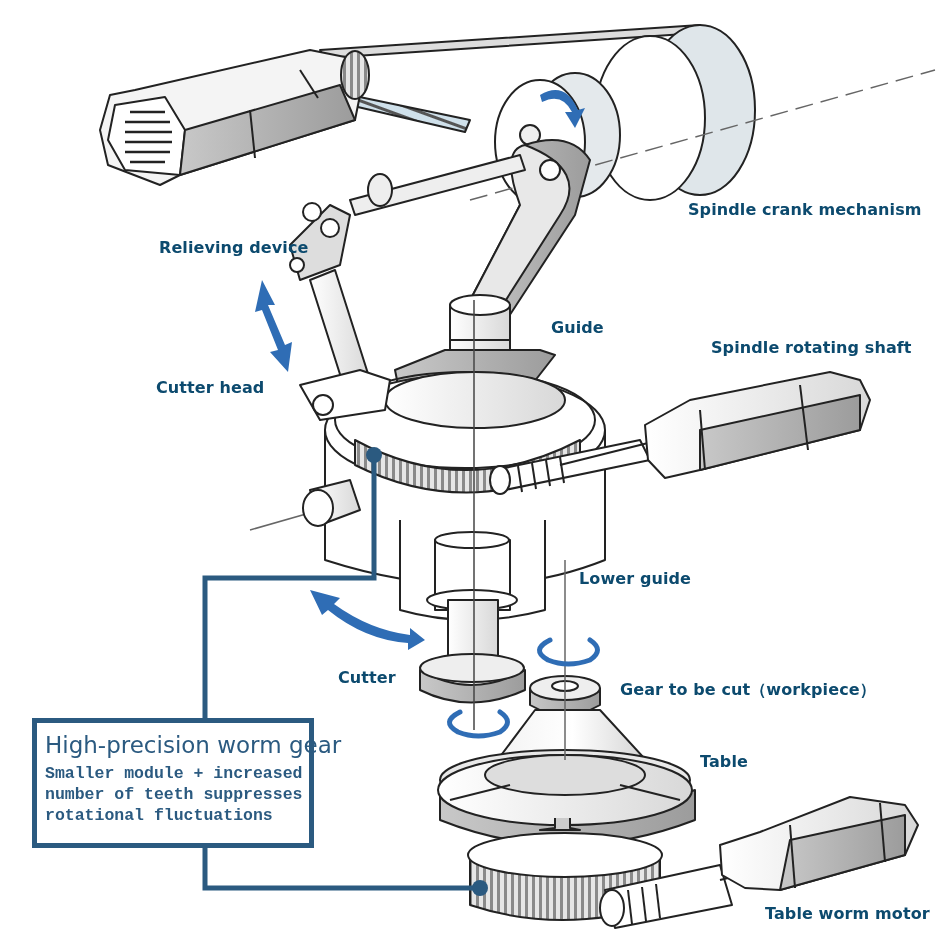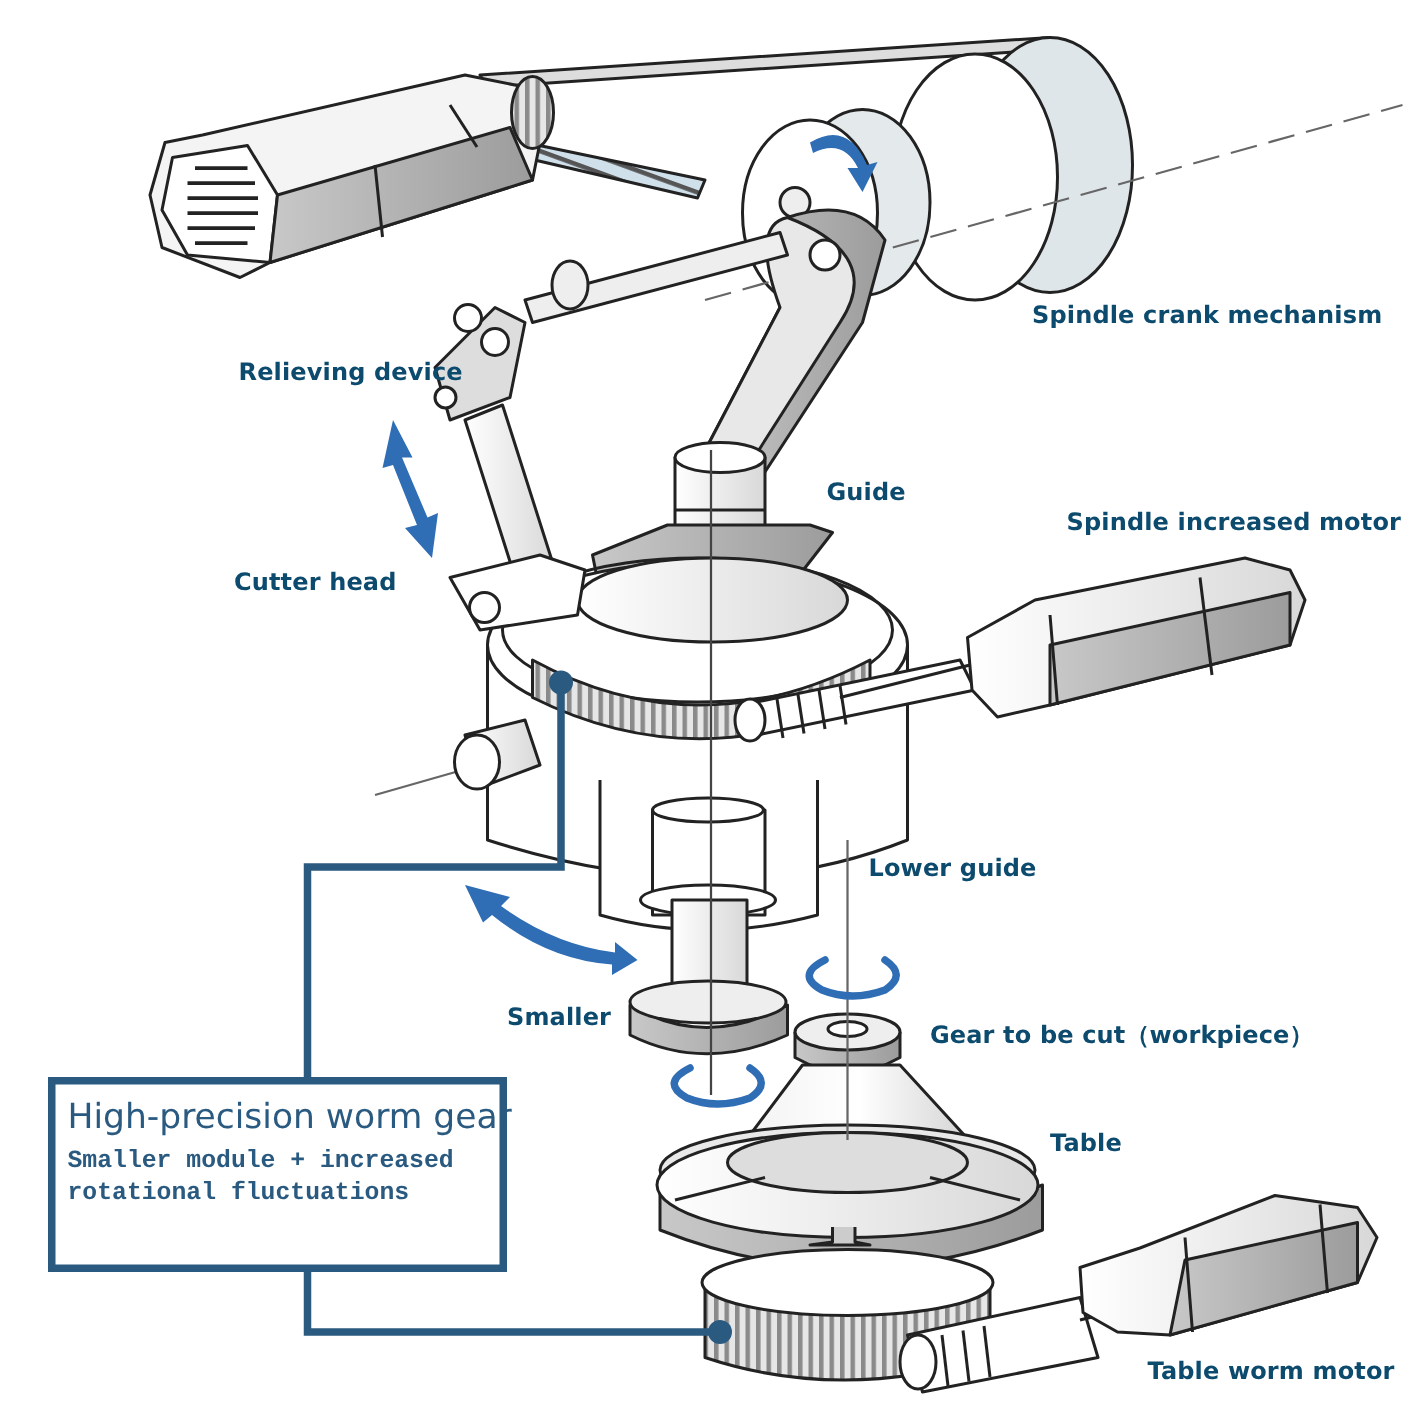--- a/index.html
+++ b/index.html
@@ -1,21 +1,21 @@
 <!DOCTYPE html>
 <html><head>
 <meta charset="utf-8">
 <style>
   html, body { margin: 0; padding: 0; background: #ffffff; }
   body { width: 936px; height: 936px; position: relative; overflow: hidden;
          font-family: "DejaVu Sans", "Liberation Sans", sans-serif; }
   #art { position: absolute; left: 0; top: 0; width: 936px; height: 936px; }
   .lbl { position: absolute; font-size: 16px; font-weight: bold; color: #0c4a6e;
          white-space: nowrap; letter-spacing: 0.1px; }
-  .callout { position: absolute; left: 32px; top: 718px; width: 306px; height: 130px;
+  .callout { position: absolute; left: 32px; top: 718px; width: 282px; height: 130px;
              border: 5px solid #2b5a80; background: #ffffff; box-sizing: border-box;
              padding: 8px 0 0 8px; }
   .callout-title { font-size: 23px; color: #2b5a80; font-weight: normal; line-height: 28px; white-space: nowrap; }
   .callout-body { font-size: 16.5px; color: #2b5a80; font-weight: bold; line-height: 21px; margin-top: 4px; font-family: Liberation Mono, monospace; }
   .callout-body div { white-space: nowrap; }
 </style>
 </head>
 <body>
 
 <svg id="art" viewBox="0 0 936 936" xmlns="http://www.w3.org/2000/svg">
@@ -211,27 +211,28 @@
     <path d="M374 455 L374 578 L205 578 L205 720"></path>
     <path d="M205 845 L205 888 L480 888"></path>
   </g>
   <circle cx="374" cy="455" r="8" fill="#2b5a80"></circle>
   <circle cx="480" cy="888" r="8" fill="#2b5a80"></circle>
 </svg>
 
 <div class="lbl" style="left:688px; top:200px;">Spindle crank mechanism</div>
 <div class="lbl" style="left:113px; top:238px;margin-left:46px;">Relieving device</div>
 <div class="lbl" style="left:551px; top:318px;">Guide</div>
-<div class="lbl" style="left:711px; top:338px;">Spindle increased motor</div>
+<div class="lbl" style="left:711px; top:338px;">Spindle rotating shaft</div>
 <div class="lbl" style="left:156px; top:378px;">Cutter head</div>
 <div class="lbl" style="left:579px; top:569px;">Lower guide</div>
-<div class="lbl" style="left:338px; top:668px;">Smaller</div>
+<div class="lbl" style="left:338px; top:668px;">Cutter</div>
 <div class="lbl" style="left:620px; top:680px;">Gear to be cut（workpiece）</div>
 <div class="lbl" style="left:700px; top:752px;">Table</div>
 <div class="lbl" style="left:765px; top:904px;">Table worm motor</div>
 
 <div class="callout">
   <div class="callout-title">High-precision worm gear</div>
   <div class="callout-body">
     <div>Smaller module + increased</div>
+    <div>number of teeth suppresses</div>
     <div>rotational fluctuations</div>
   </div>
 </div>
 
 </body></html>

